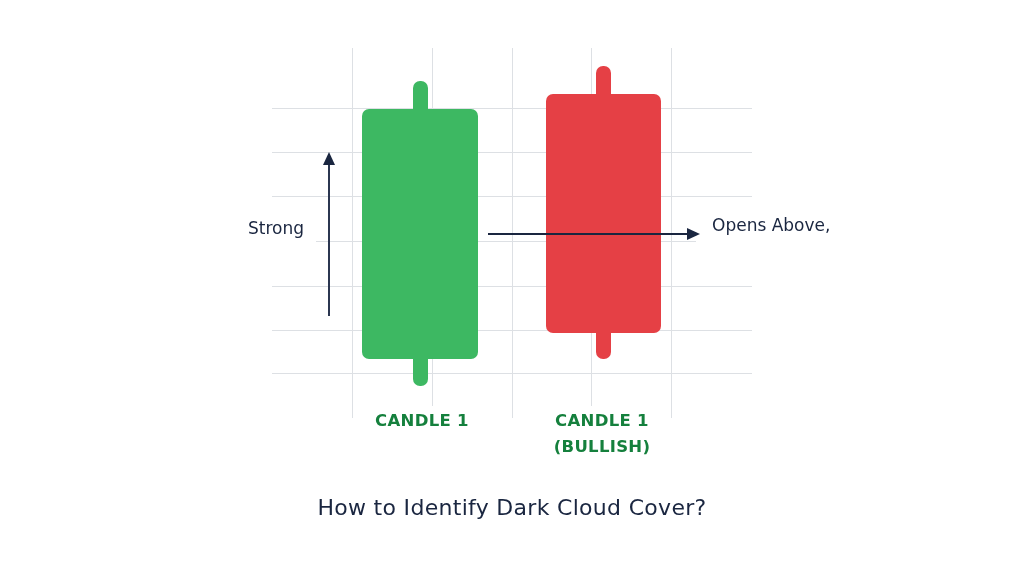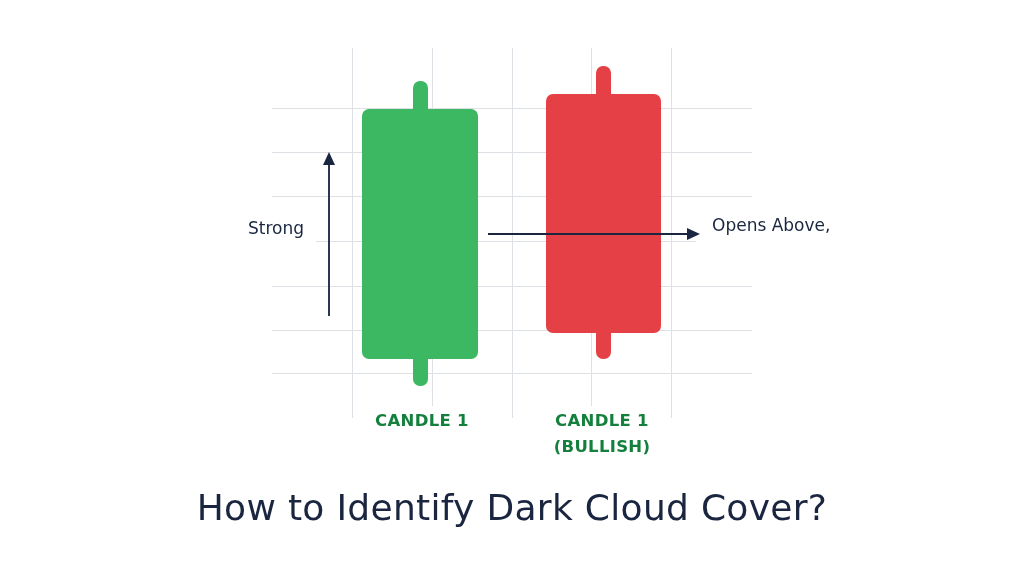--- a/index.html
+++ b/index.html
@@ -55,21 +55,21 @@
       white-space: nowrap;
       letter-spacing: 0.3px;
       font-weight: bold;
     }
     .title {
       position: absolute;
       left: 0;
       width: 1024px;
       top: 486px;
       text-align: center;
-      font-size: 36px;
+      font-size: 22px;
       line-height: 44px;
       color: #1a2640;
       letter-spacing: 0.3px;
     }
     svg.arrows {
       position: absolute;
       left: 0; top: 0;
       width: 1024px; height: 572px;
       pointer-events: none;
     }

